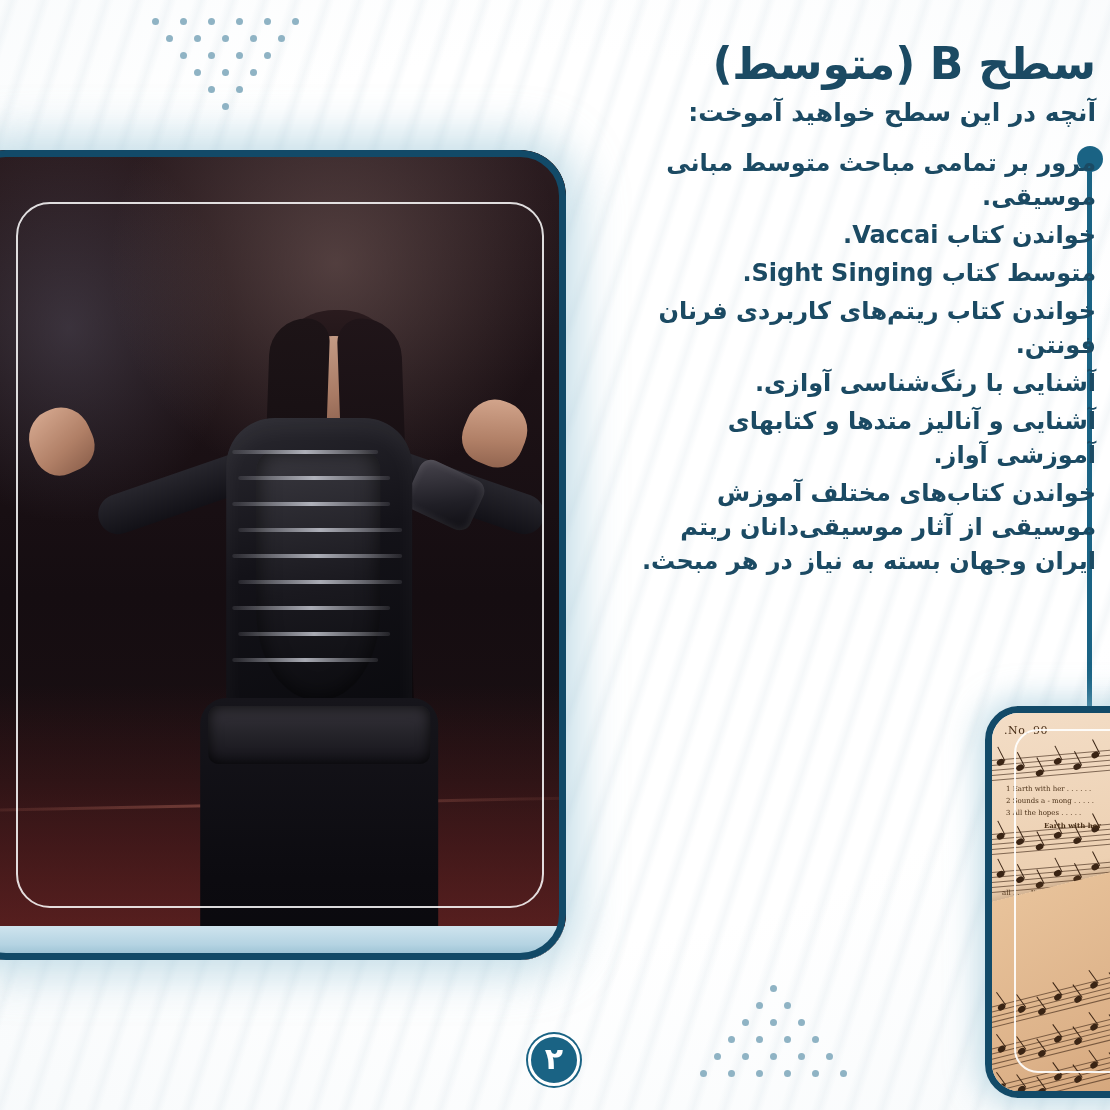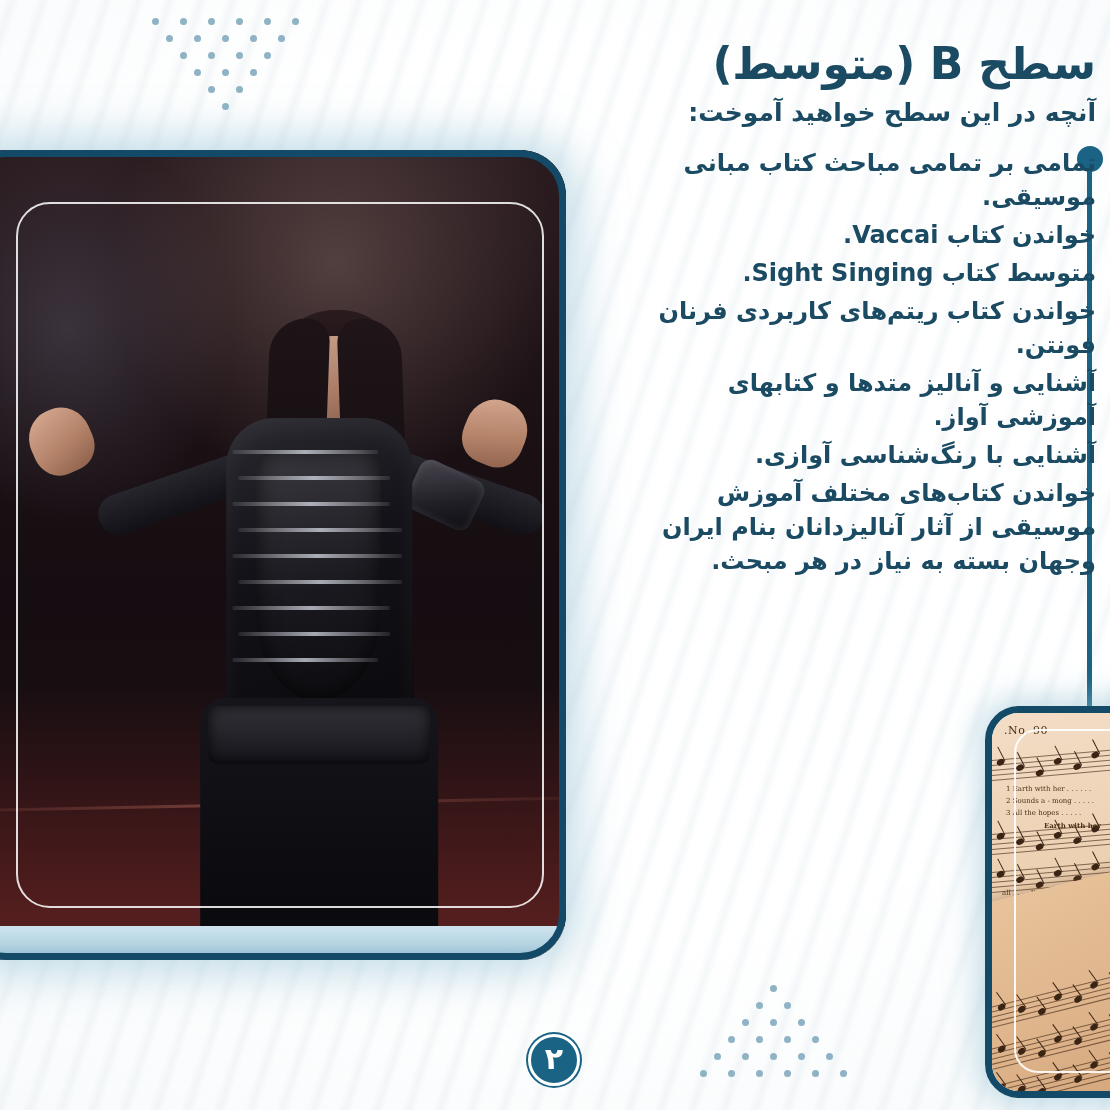--- a/index.html
+++ b/index.html
@@ -364,27 +364,27 @@
 
   <div class="pin">
     <div class="pin-dot"></div>
     <div class="pin-line"></div>
   </div>
 
   <div class="content">
     <div class="title">سطح B (متوسط)</div>
     <div class="subtitle">آنچه در این سطح خواهید آموخت:</div>
     <ul class="bullets" id="bullet-list">
-        <li>تمامی بر تمامی مباحث کتاب مبانی موسیقی.</li>
+        <li>مرور بر تمامی مباحث متوسط مبانی موسیقی.</li>
         <li>خواندن کتاب Vaccai.</li>
         <li>متوسط کتاب Sight Singing.</li>
         <li>خواندن کتاب ریتم‌های کاربردی فرنان فونتن.</li>
+        <li>آشنایی با رنگ‌شناسی آوازی.</li>
         <li>آشنایی و آنالیز متدها و کتابهای آموزشی آواز.</li>
-        <li>آشنایی با رنگ‌شناسی آوازی.</li>
-        <li>خواندن کتاب‌های مختلف آموزش موسیقی از آثار آنالیز‌دانان بنام ایران وجهان بسته به نیاز در هر مبحث.</li>
+        <li>خواندن کتاب‌های مختلف آموزش موسیقی از آثار موسیقی‌دانان ریتم ایران وجهان بسته به نیاز در هر مبحث.</li>
       </ul>
   </div>
 
   <div class="sheet-card">
     <div class="sheet-paper"></div>
     <div id="staves">
         <div class="staff" style="top: 38px; transform: rotate(-5deg);">
           <i style="top: 0px;"></i>
           <i style="top: 5px;"></i>
           <i style="top: 10px;"></i>

